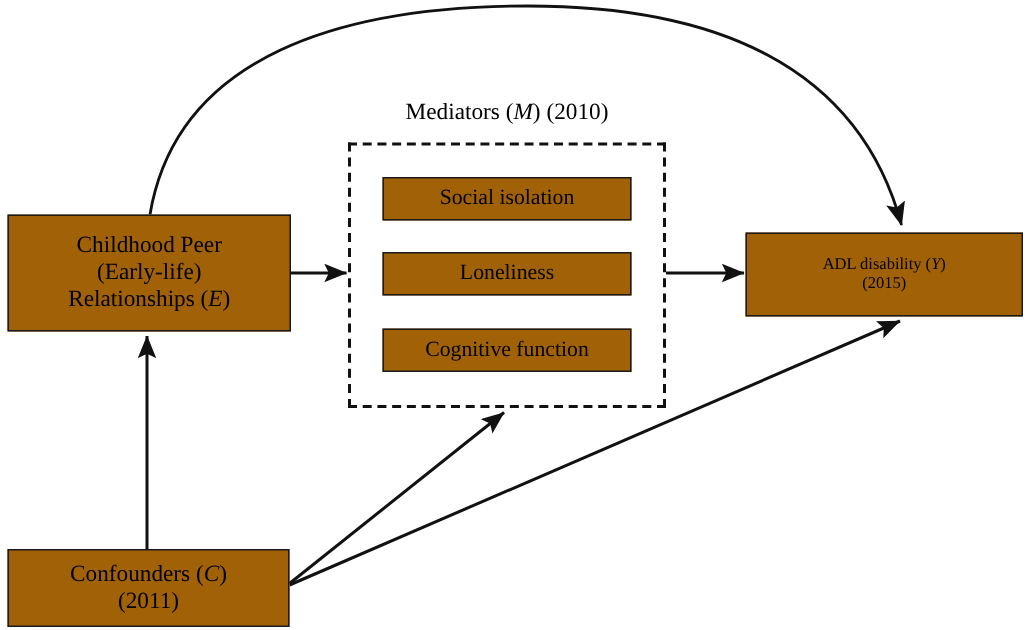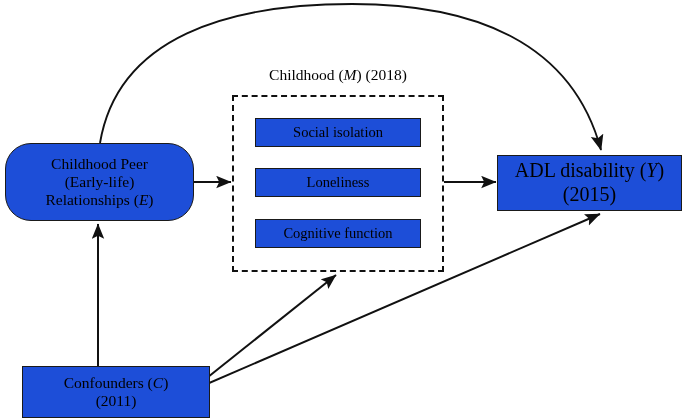--- a/index.html
+++ b/index.html
@@ -9,33 +9,33 @@
     color:#000000;
     overflow:hidden;
   }
   #diagram{position:relative;width:688px;height:420px;}
   svg.layer{position:absolute;left:0;top:0;width:688px;height:420px;}
 
   .node{
     position:absolute;
     box-sizing:border-box;
     border:1.6px solid #1a1a1a;
-    background:#1d4ed8;
+    background:#a16207;
     display:flex;
     align-items:center;
     justify-content:center;
     text-align:center;
     line-height:1.18;
   }
   .node .lines{display:block;width:100%;}
   .node .lines > span{display:block;}
 
-  #box-exposure{left:5px;top:143px;width:189px;height:78px;font-size:15.5px;border-radius:26px;}
-  #box-outcome{left:497px;top:155px;width:185px;height:56px;font-size:20px;}
-  #box-confounders{left:22px;top:366px;width:188px;height:52px;font-size:15.5px;justify-content:flex-end;}
+  #box-exposure{left:5px;top:143px;width:189px;height:78px;font-size:15.5px;}
+  #box-outcome{left:497px;top:155px;width:185px;height:56px;font-size:11px;}
+  #box-confounders{left:5px;top:366px;width:188px;height:52px;font-size:15.5px;justify-content:flex-end;}
 
   #mediator-group{
     position:absolute;left:232px;top:95px;width:212px;height:177px;
     box-sizing:border-box;
     border:2.4px dashed #111111;
     background:transparent;
   }
   #mediator-label{
     position:absolute;left:232px;top:66px;width:212px;
     text-align:center;font-size:15.5px;
@@ -79,21 +79,21 @@
   </svg>
 
   <div class="node" id="box-exposure">
     <span class="lines">
       <span>Childhood Peer</span>
       <span>(Early-life)</span>
       <span><span>Relationships (</span><span class="ital">E</span><span>)</span></span>
     </span>
   </div>
 
-  <div id="mediator-label"><span>Childhood (</span><span class="ital">M</span><span>) (2018)</span></div>
+  <div id="mediator-label"><span>Mediators (</span><span class="ital">M</span><span>) (2010)</span></div>
 
   <div id="mediator-group"></div>
 
   <div class="node mediator-item" id="mediator-0">
     <span class="lines">
         <span>Social isolation</span>
       </span>
   </div>
   <div class="node mediator-item" id="mediator-1">
     <span class="lines">

